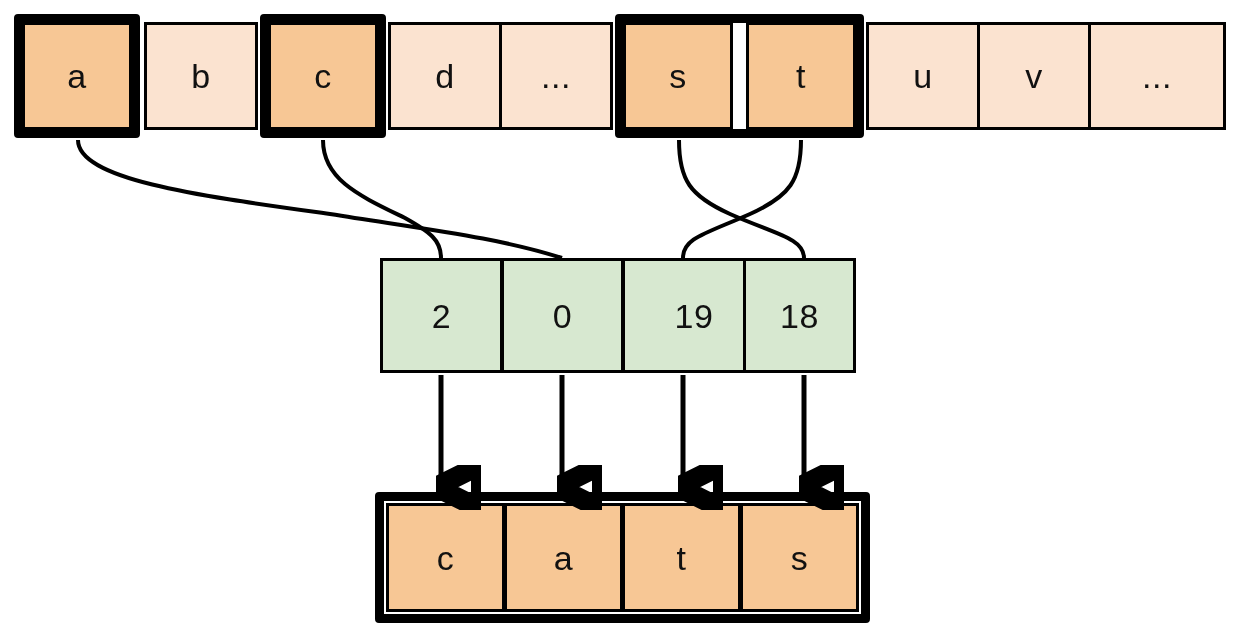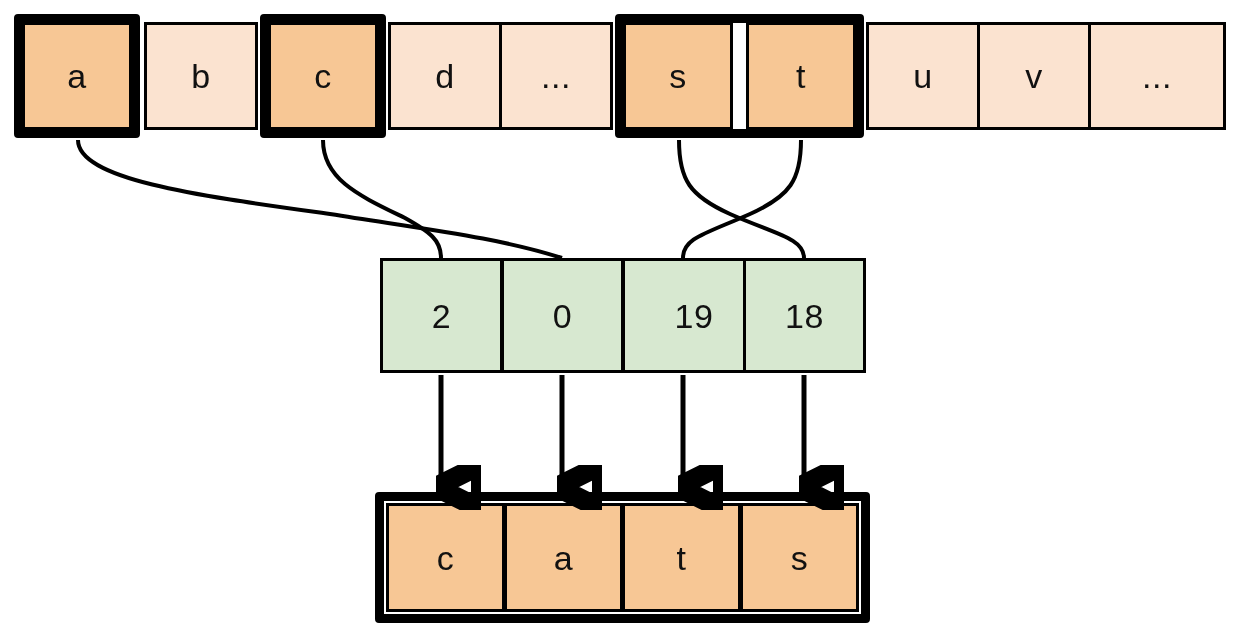--- a/index.html
+++ b/index.html
@@ -77,21 +77,21 @@
   </div>
 
   <div class="frame" style="left:14px;  top:14px; width:126px; height:124px;"></div>
   <div class="frame" style="left:260px; top:14px; width:126px; height:124px;"></div>
   <div class="frame" style="left:615px; top:14px; width:249px; height:124px;"></div>
 
   <div>
     <div class="cell green" style="left:380px; top:258px; width:123px; height:115px;">2</div>
     <div class="cell green" style="left:501px; top:258px; width:123px; height:115px;">0</div>
     <div class="cell green" style="left:622px; top:258px; width:144px; height:115px;">19</div>
-    <div class="cell green" style="left:743px; top:258px; width:123px; height:115px;">18</div>
+    <div class="cell green" style="left:743px; top:258px; width:113px; height:115px;">18</div>
   </div>
 
   <div>
     <div class="cell out" style="left:386px; top:503px; width:119px; height:109px;">c</div>
     <div class="cell out" style="left:504px; top:503px; width:119px; height:109px;">a</div>
     <div class="cell out" style="left:622px; top:503px; width:119px; height:109px;">t</div>
     <div class="cell out" style="left:740px; top:503px; width:119px; height:109px;">s</div>
   </div>
   <div class="frame" style="left:375px; top:492px; width:495px; height:131px;"></div>
 

